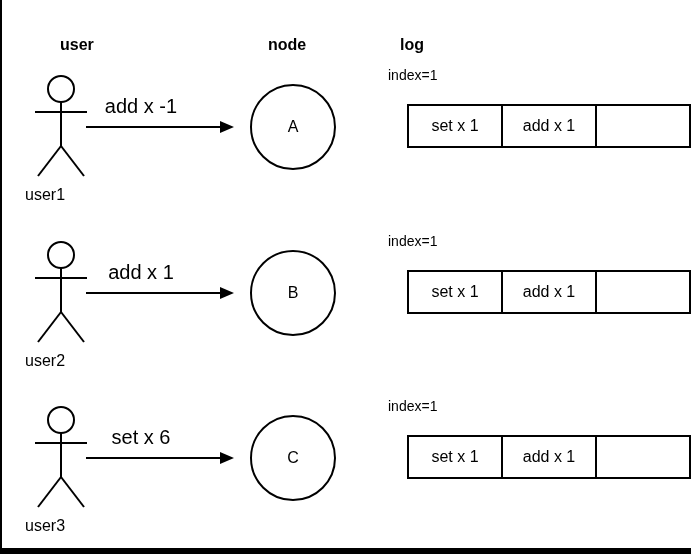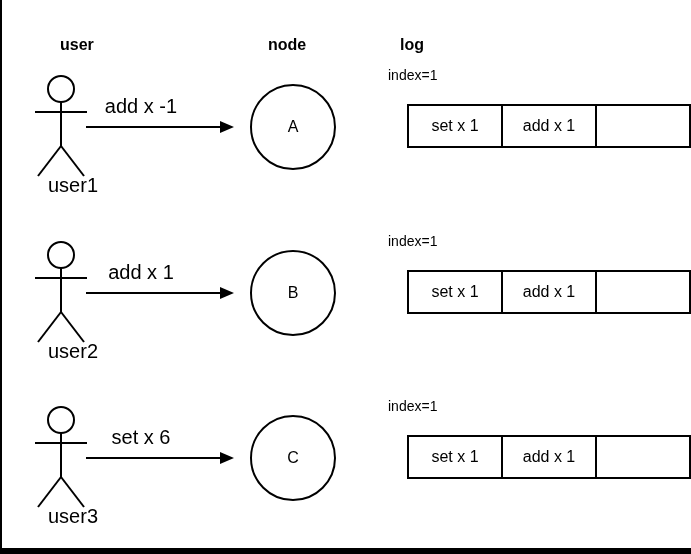--- a/index.html
+++ b/index.html
@@ -49,24 +49,24 @@
   .row-2 { top: 226px; }
   .row-3 { top: 391px; }
 
   .figure {
     position: absolute;
     left: 35px; top: 15px;
     width: 52px; height: 106px;
   }
   .user-label {
     position: absolute;
-    left: 25px; top: 114px;
+    left: 25px; top: 126px;
     width: 73px;
-    text-align: right;
-    font-size: 20px;
+    text-align: left;
+    font-size: 16px;
   }
   .msg-label {
     position: absolute;
     left: 81px; top: 35px;
     width: 120px;
     text-align: center;
     font-size: 20px;
     white-space: nowrap;
   }
   .arrow {

